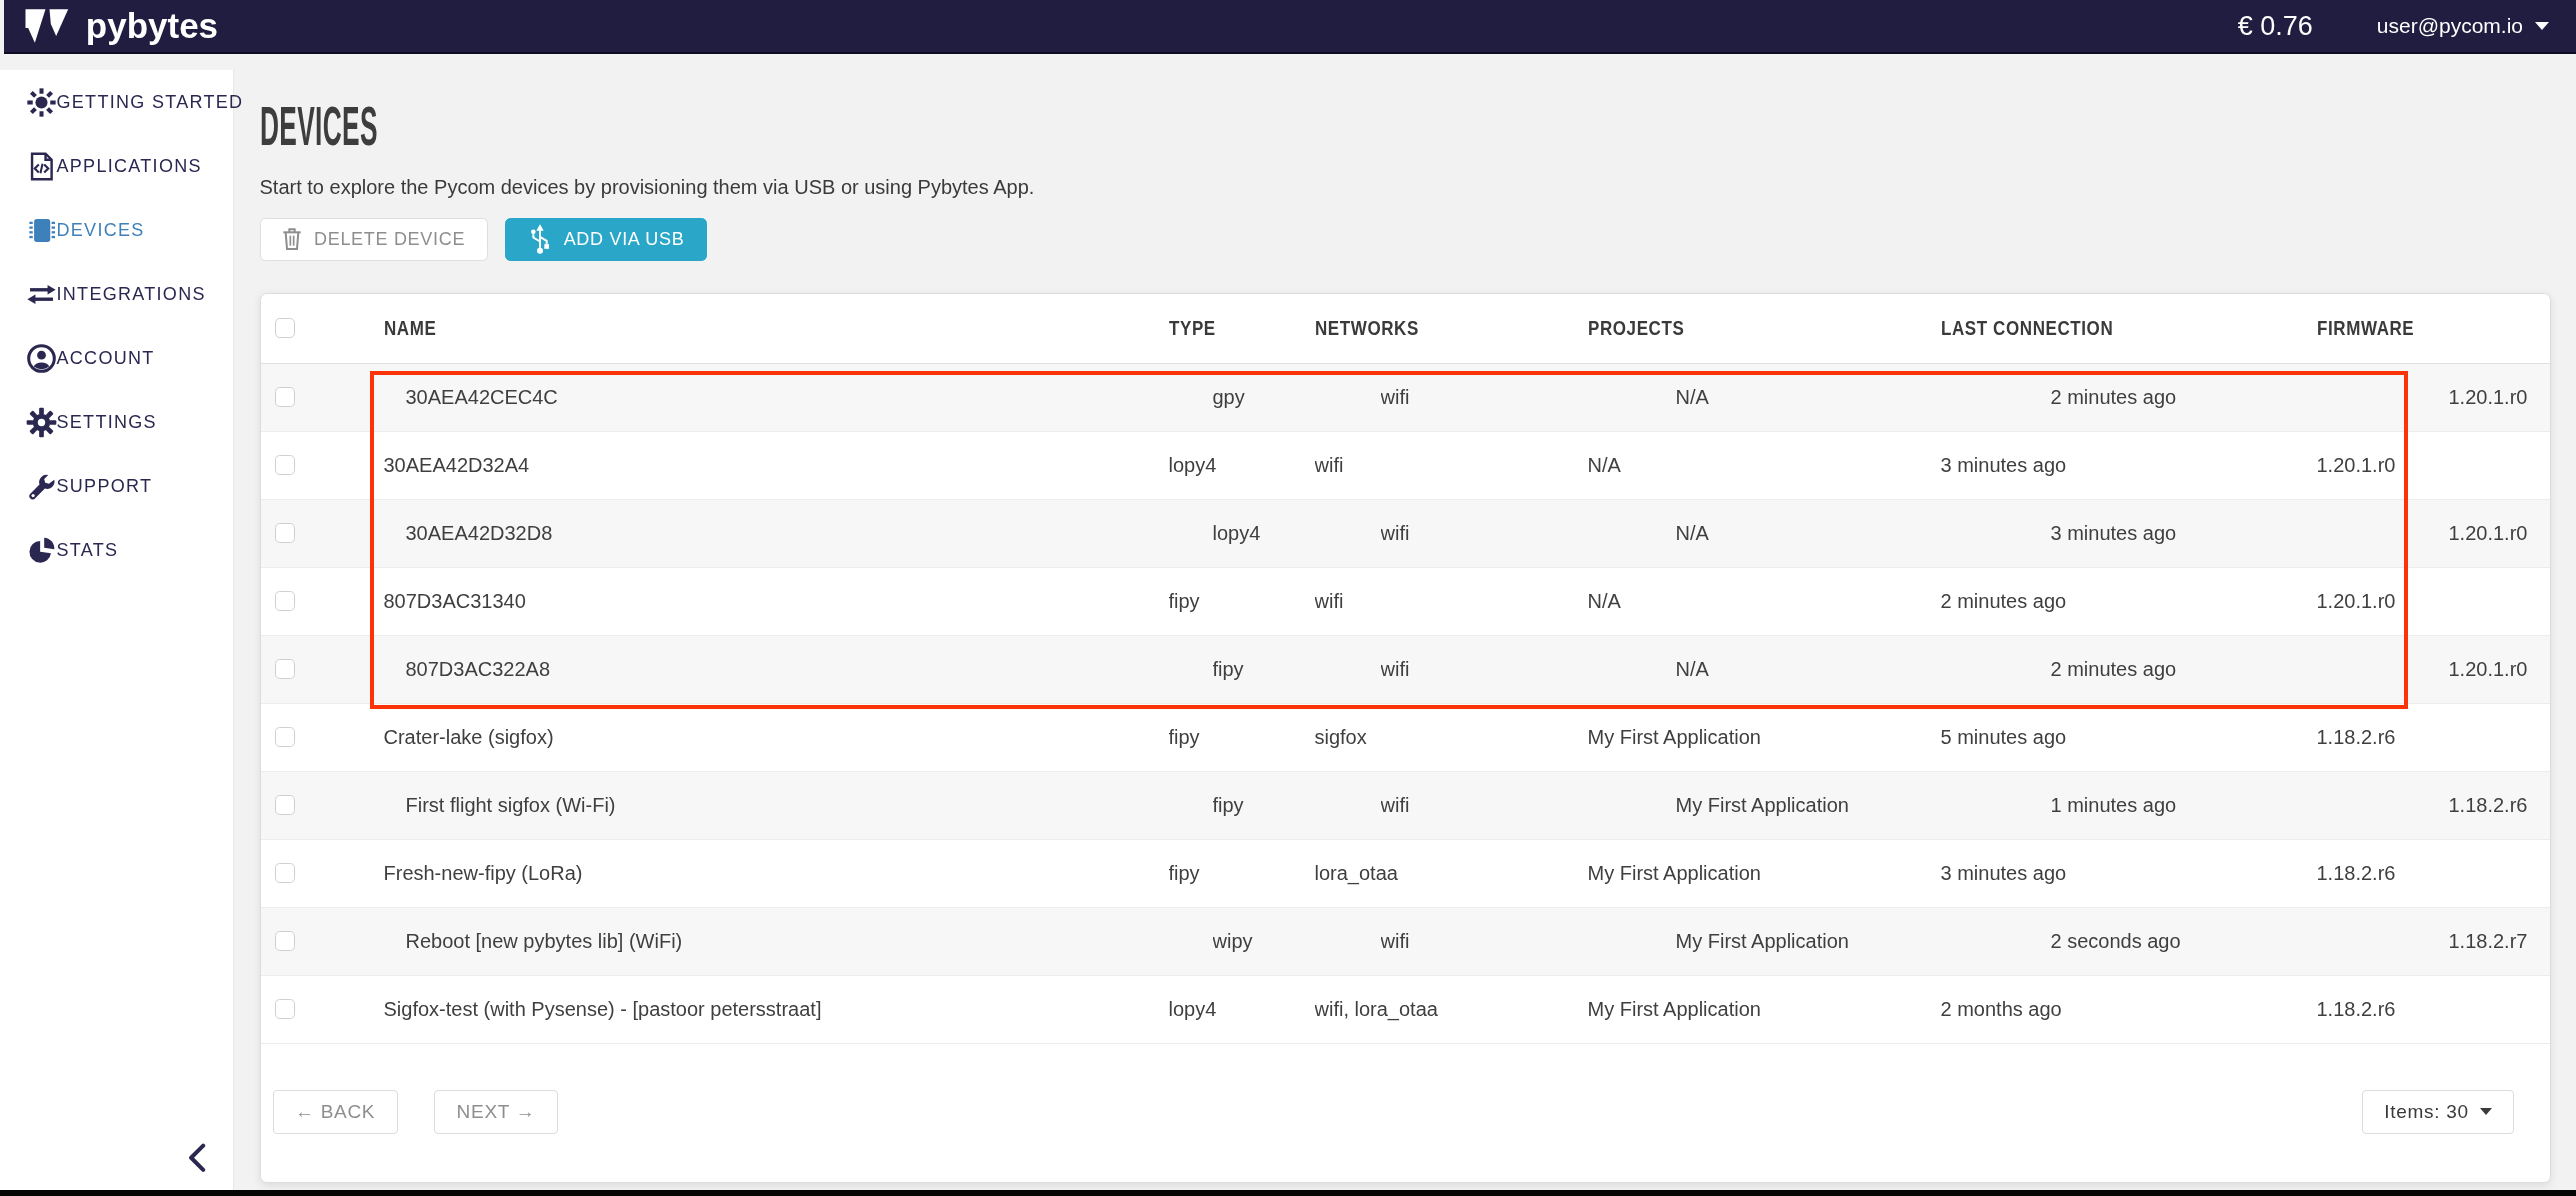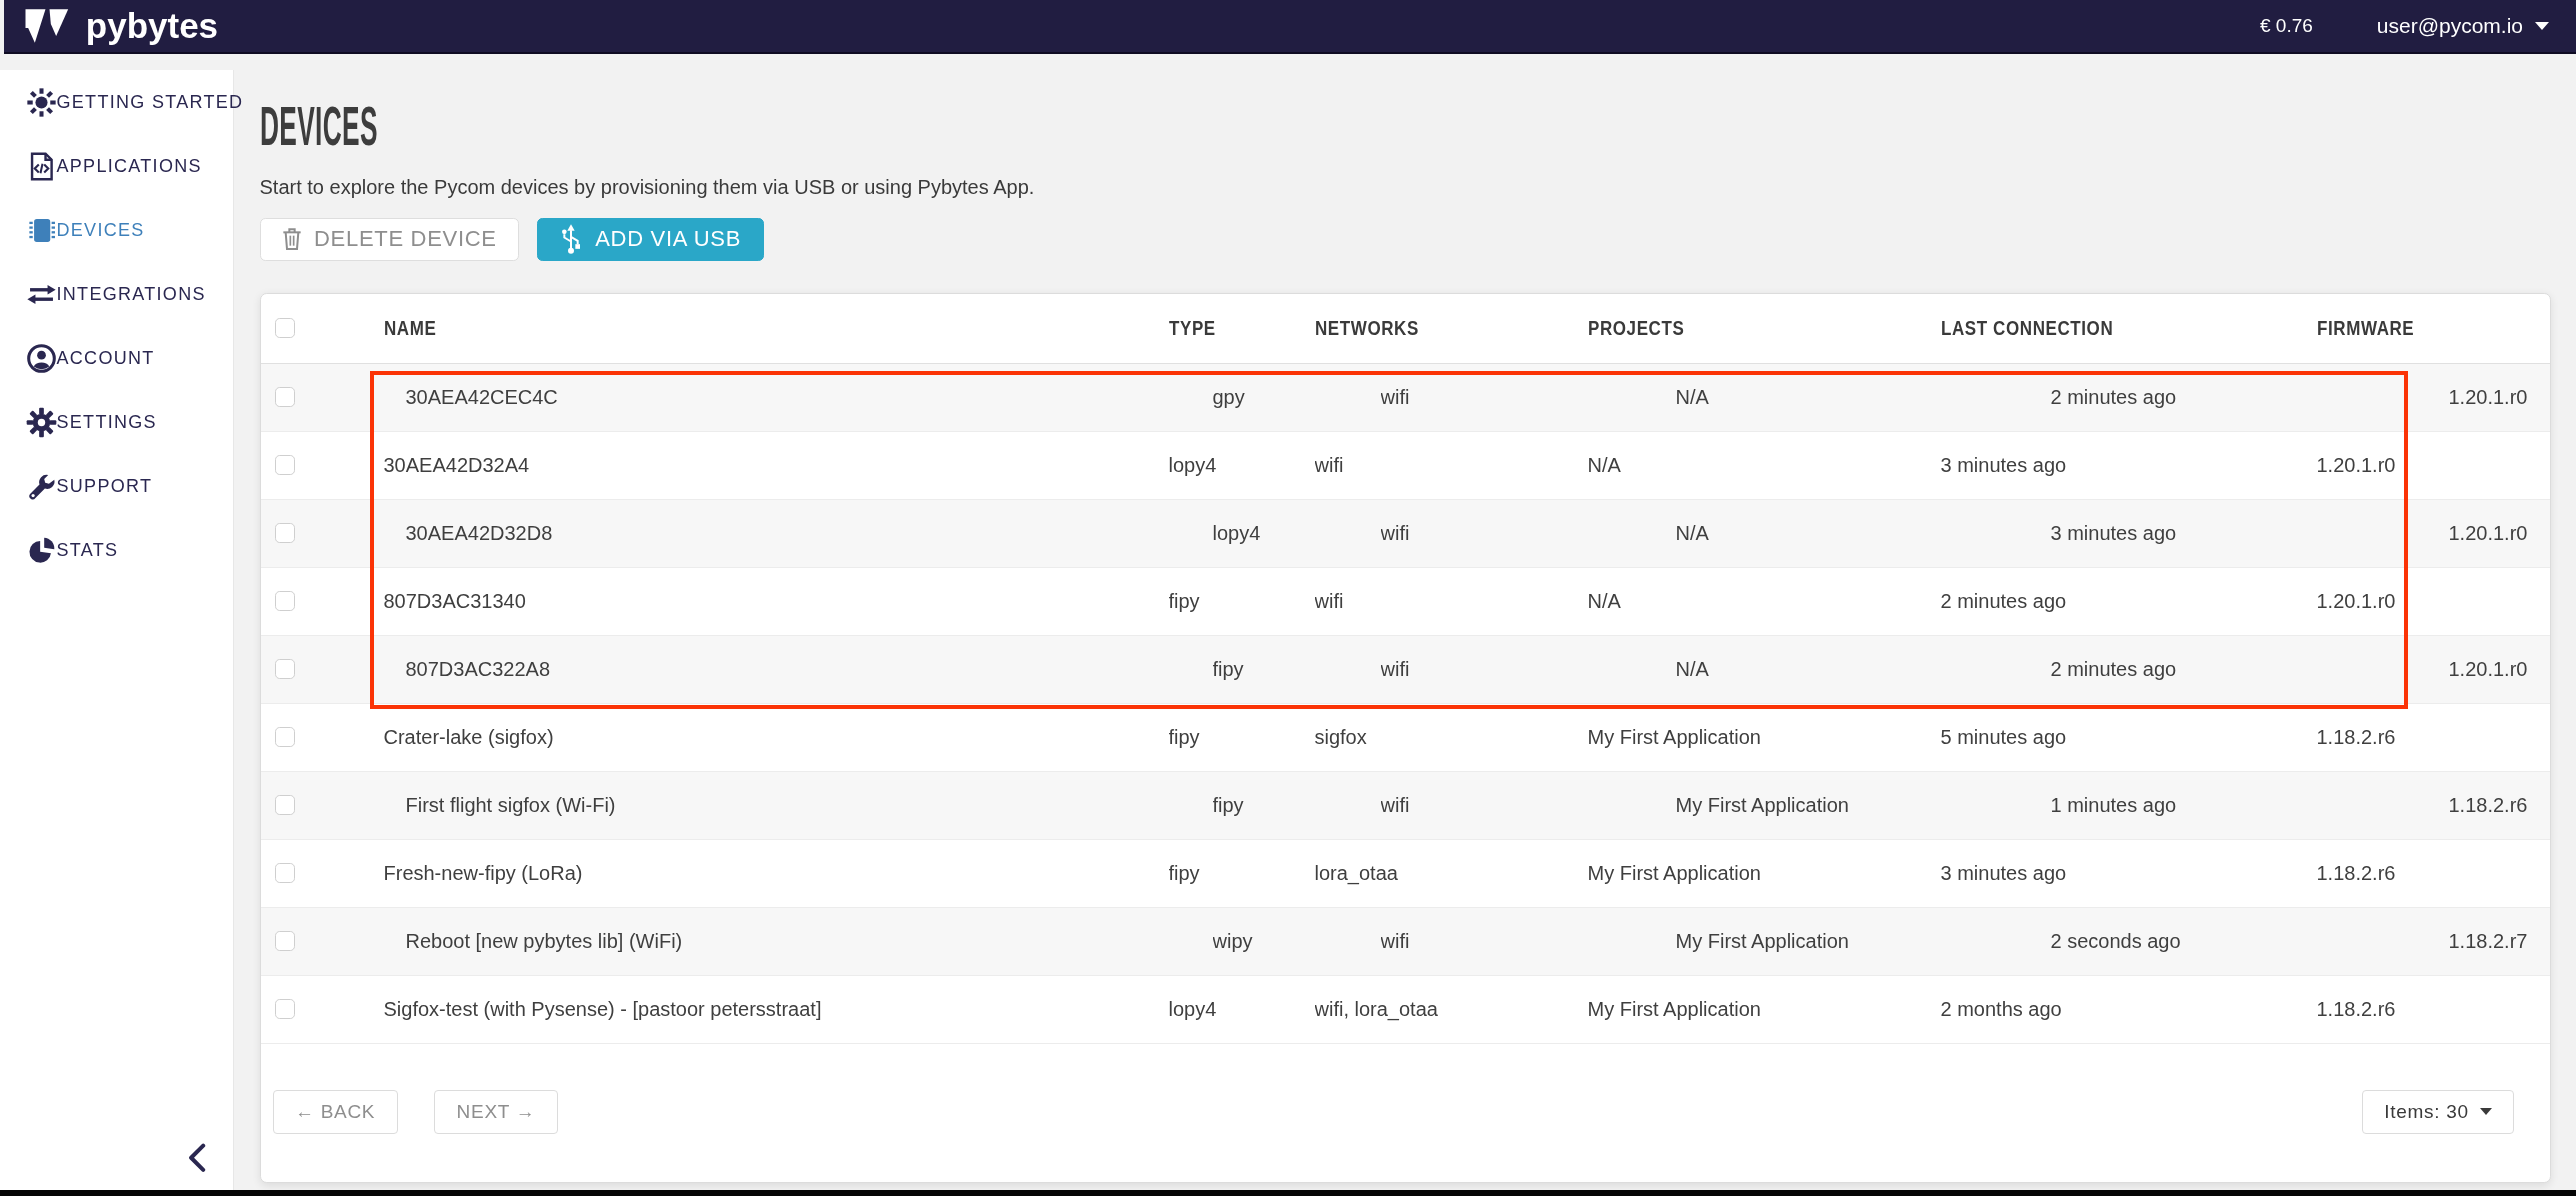--- a/index.html
+++ b/index.html
@@ -12,21 +12,21 @@
 
   
   .topbar {
     position:absolute; left:4px; top:0; width:2576px; height:54px;
     background:#211d41; border-bottom:2.7px solid #0f0c23;
     display:flex; align-items:center; padding:0 31px 0 20px; z-index:6;
   }
   .brand { display:flex; align-items:center; gap:14.8px; }
   .brand-text { color:#ffffff; font-size:35px; font-weight:bold; letter-spacing:0px; }
   .topbar-right { margin-left:auto; display:flex; align-items:center; }
-  .balance { color:#ffffff; font-size:19px; margin-right:64px; }
+  .balance { color:#ffffff; font-size:27px; margin-right:64px; }
   .user-menu { display:flex; align-items:center; cursor:pointer; }
   .user-email { color:#ffffff; font-size:21px; }
   .caret-white { width:0; height:0; border-left:7.4px solid transparent; border-right:7.4px solid transparent; border-top:8.7px solid #ffffff; margin-left:12px; }
 
   
   .sidebar {
     position:absolute; left:0; top:70px; bottom:6px; width:234px;
     background:#ffffff; border-right:0.7px solid #e7e7e7; z-index:3;
   }
   .side-item {
@@ -44,21 +44,21 @@
     background:#f2f2f2; padding-left:25.5px; overflow:hidden;
   }
   .page-title {
     margin-top:23px; font-size:56px; font-weight:bold; color:#3d3d3d;
     letter-spacing:0.7px; white-space:nowrap;
     transform:scaleX(0.47); transform-origin:left center;
   }
   .subtitle { margin-top:17.5px; font-size:20px; color:#3a3a3a; }
 
   .toolbar { margin-top:19px; display:flex; align-items:center; gap:17.5px; }
-  .btn { height:43px; display:flex; align-items:center; gap:12px; border-radius:5.4px; font-size:22px; letter-spacing:0.7px; cursor:pointer; }
+  .btn { height:43px; display:flex; align-items:center; gap:12px; border-radius:5.4px; font-size:18px; letter-spacing:0.7px; cursor:pointer; }
   .btn-delete { background:#ffffff; border:1.3px solid #dedede; color:#8e8e8e; padding:0 21.5px; }
   .btn-add { background:#2aa7c8; border:1.3px solid #2aa7c8; color:#ffffff; padding:0 21.5px; }
 
   
   .card {
     position:relative; margin-top:32px; width:2291px; height:890px;
     background:#ffffff; border:0.7px solid #dcdcdc; border-radius:6.7px;
     box-shadow:0 2.7px 8px rgba(0,0,0,0.09);
   }
   .grid-cols { display:grid; grid-template-columns:123px 785px 146px 273px 353px 376px auto; align-items:center; }

